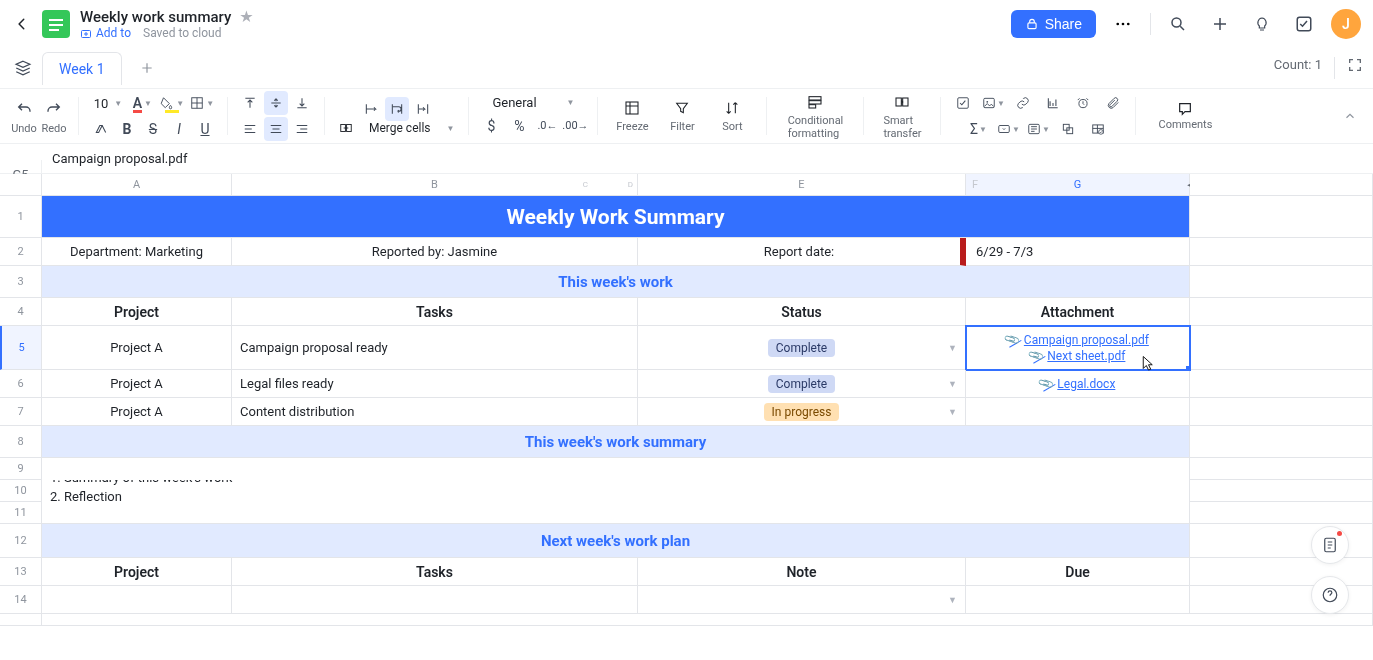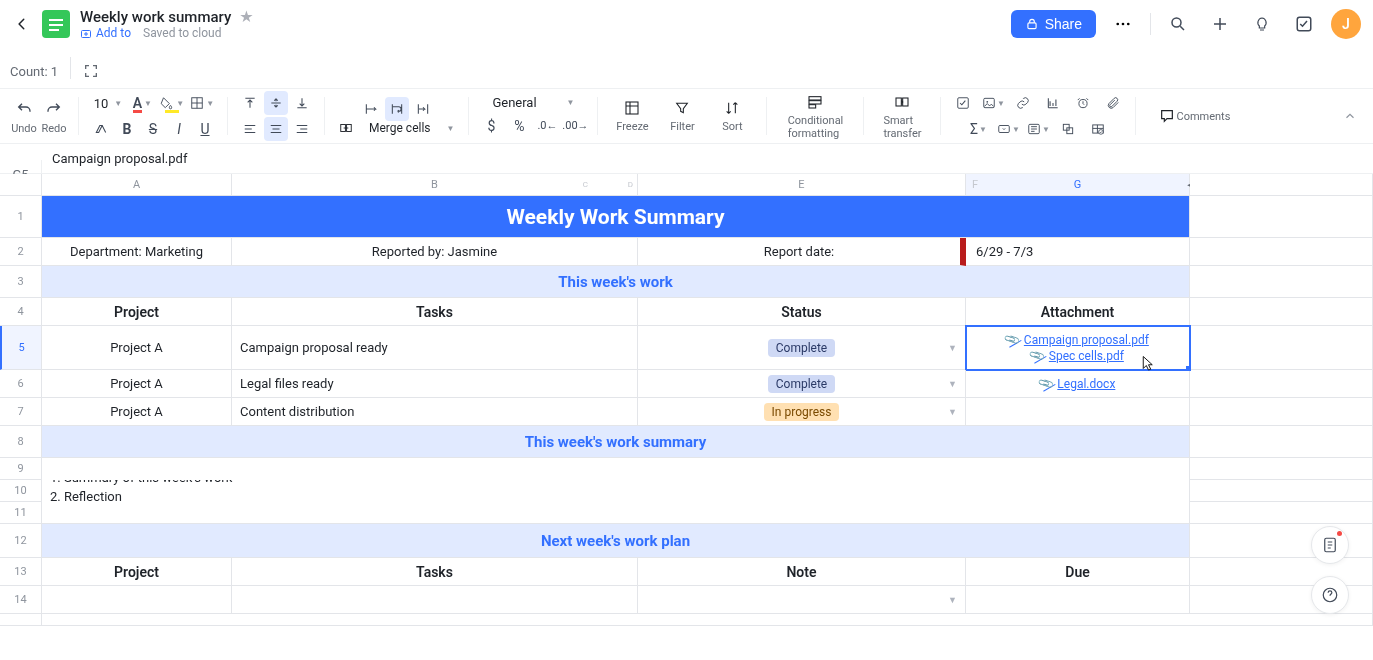--- a/index.html
+++ b/index.html
@@ -45,21 +45,21 @@
   .avatar { width:30px; height:30px; border-radius:50%; background:#ffa53d; color:#fff; font-weight:600; display:flex; align-items:center; justify-content:center; font-size:14px; }
 
   .tab-strip { display:flex; align-items:center; height:40px; padding:0 10px; justify-content:space-between; }
   .tab-left { display:flex; align-items:center; gap:6px; }
   .layers-ico { width:26px; height:26px; display:flex; align-items:center; justify-content:center; color:#414a58; cursor:pointer; }
   .tab {
     padding:8px 16px; font-size:14px; color:#3370ff; border:1px solid #e3e5e9; border-bottom:none;
     border-radius:6px 6px 0 0; position:relative; cursor:pointer; background:#fff;
   }
   .tab-add { width:26px;height:26px; display:flex;align-items:center;justify-content:center; color:#8f959e; cursor:pointer; margin-left:6px; }
-  .tab-right { display:flex; align-items:flex-end; gap:12px; color:#646a73; font-size:13px; }
+  .tab-right { display:flex; align-items:flex-start; gap:12px; color:#646a73; font-size:13px; }
   .fs-ico { cursor:pointer; }
 
   .toolbar {
     display:flex; align-items:stretch; height:56px; border-top:1px solid #eef0f2; border-bottom:1px solid #eef0f2;
     padding:0 8px; gap:4px;
   }
   .tgroup { display:flex; flex-direction:column; align-items:center; justify-content:center; padding:0 2px; }
   .tgroup.row { flex-direction:row; gap:2px; }
   .tbtn { width:28px; height:24px; display:flex; align-items:center; justify-content:center; color:#414a58; cursor:pointer; border-radius:4px; font-size:14px; }
   .tbtn.small { width:24px; }
@@ -68,21 +68,21 @@
   .stack { display:flex; flex-direction:column; align-items:center; }
   .sep { width:1px; background:#eef0f2; margin:8px 4px; }
   .font-size-box { display:flex; align-items:center; border-radius:4px; padding:2px 4px; gap:6px; cursor:pointer; }
   .caret { font-size:8px; color:#8f959e; }
   .color-A { position:relative; font-weight:600; font-size:14px; }
   .color-A::after { content:""; position:absolute; left:0; right:0; bottom:-2px; height:3px; background:#f54a45; }
   .merge-row { display:flex; align-items:center; gap:16px; padding:0 4px; cursor:pointer; }
   .fmt-select { display:flex; align-items:center; gap:30px; padding:0 8px; cursor:pointer; color:#1f2329; font-size:13px; }
   .stack-btn { display:flex; flex-direction:column; align-items:center; justify-content:center; gap:2px; padding:0 6px; cursor:pointer; min-width:48px; }
   .stack-btn .ico { height:18px; display:flex; align-items:center; }
-  .comment-col { display:flex; flex-direction:row; align-items:center; justify-content:center; padding:0 14px; cursor:pointer; }
+  .comment-col { display:flex; flex-direction:column; align-items:center; justify-content:center; padding:0 14px; cursor:pointer; }
   .collapse-caret { display:flex; align-items:center; justify-content:center; width:30px; cursor:pointer; color:#8f959e; margin-left:auto; }
 
   .formula-bar { display:flex; align-items:center; height:30px; border-bottom:1px solid #eef0f2; }
   .cell-ref { width:42px; text-align:center; color:#646a73; font-size:13px; border-right:1px solid #eef0f2; height:100%; display:flex;align-items:center;justify-content:center;margin-top:32px;}
   .formula-val { padding:0 10px; font-size:13px; flex:1; }
 
   .sheet-area { position:relative; height: calc(660px - 48px - 40px - 56px - 30px); overflow:hidden; }
   .grid { display:grid; grid-template-columns: 42px 190px 406px 328px 224px 1fr; }
   .ch { background:#fff; border-right:1px solid #e3e5e9; border-bottom:1px solid #e3e5e9; height:22px; display:flex; align-items:center; justify-content:center; font-size:11px; color:#8f959e; position:relative; }
   .ch.corner { background:#fff; }
@@ -216,20 +216,33 @@
           <path d="M7 12l3 3 6-7" stroke="currentColor" stroke-width="2" fill="none"></path>
         </svg>
     </div>
     <div class="avatar">
         <span>J</span>
       </div>
   </div>
 </div>
 
 <div class="tab-strip">
+  <div class="tab-left">
+    <div class="layers-ico">
+      <svg width="18" height="18" viewBox="0 0 24 24">
+          <path d="M12 3l9 4-9 4-9-4 9-4zM3 12l9 4 9-4M3 17l9 4 9-4" stroke="currentColor" stroke-width="1.8" fill="none"></path>
+        </svg>
+    </div>
+    <div class="tab"><span>Week 1</span></div>
+    <div class="tab-add">
+      <svg width="14" height="14" viewBox="0 0 24 24">
+          <path d="M12 4v16M4 12h16" stroke="currentColor" stroke-width="2"></path>
+        </svg>
+    </div>
+  </div>
   <div class="tab-right">
     <span>Count: 1</span>
     <div class="divider-v"></div>
     <div class="fs-ico">
       <svg width="16" height="16" viewBox="0 0 24 24">
           <path d="M4 9V4h5M20 9V4h-5M4 15v5h5M20 15v5h-5" stroke="currentColor" stroke-width="2" fill="none"></path>
         </svg>
     </div>
   </div>
 </div>
@@ -586,21 +599,21 @@
       <span class="status-pill">Complete</span>
       <span class="dd-caret">▼</span>
     </div>
     <div class="cell r5 attach-cell G5-selected">
       <span class="attach-link">
           <span class="clip-ico">📎</span>
           <span>Campaign proposal.pdf</span>
         </span>
       <span class="attach-link">
           <span class="clip-ico">📎</span>
-          <span>Spec cells.pdf</span>
+          <span>Next sheet.pdf</span>
         </span>
     </div>
     <div class="cell r5"></div>
 
     <div class="row-h r6">6</div>
     <div class="cell r6 proj-cell">
         <span>Project A</span>
       </div>
     <div class="cell r6 task-cell">
         <span>Legal files ready</span>

